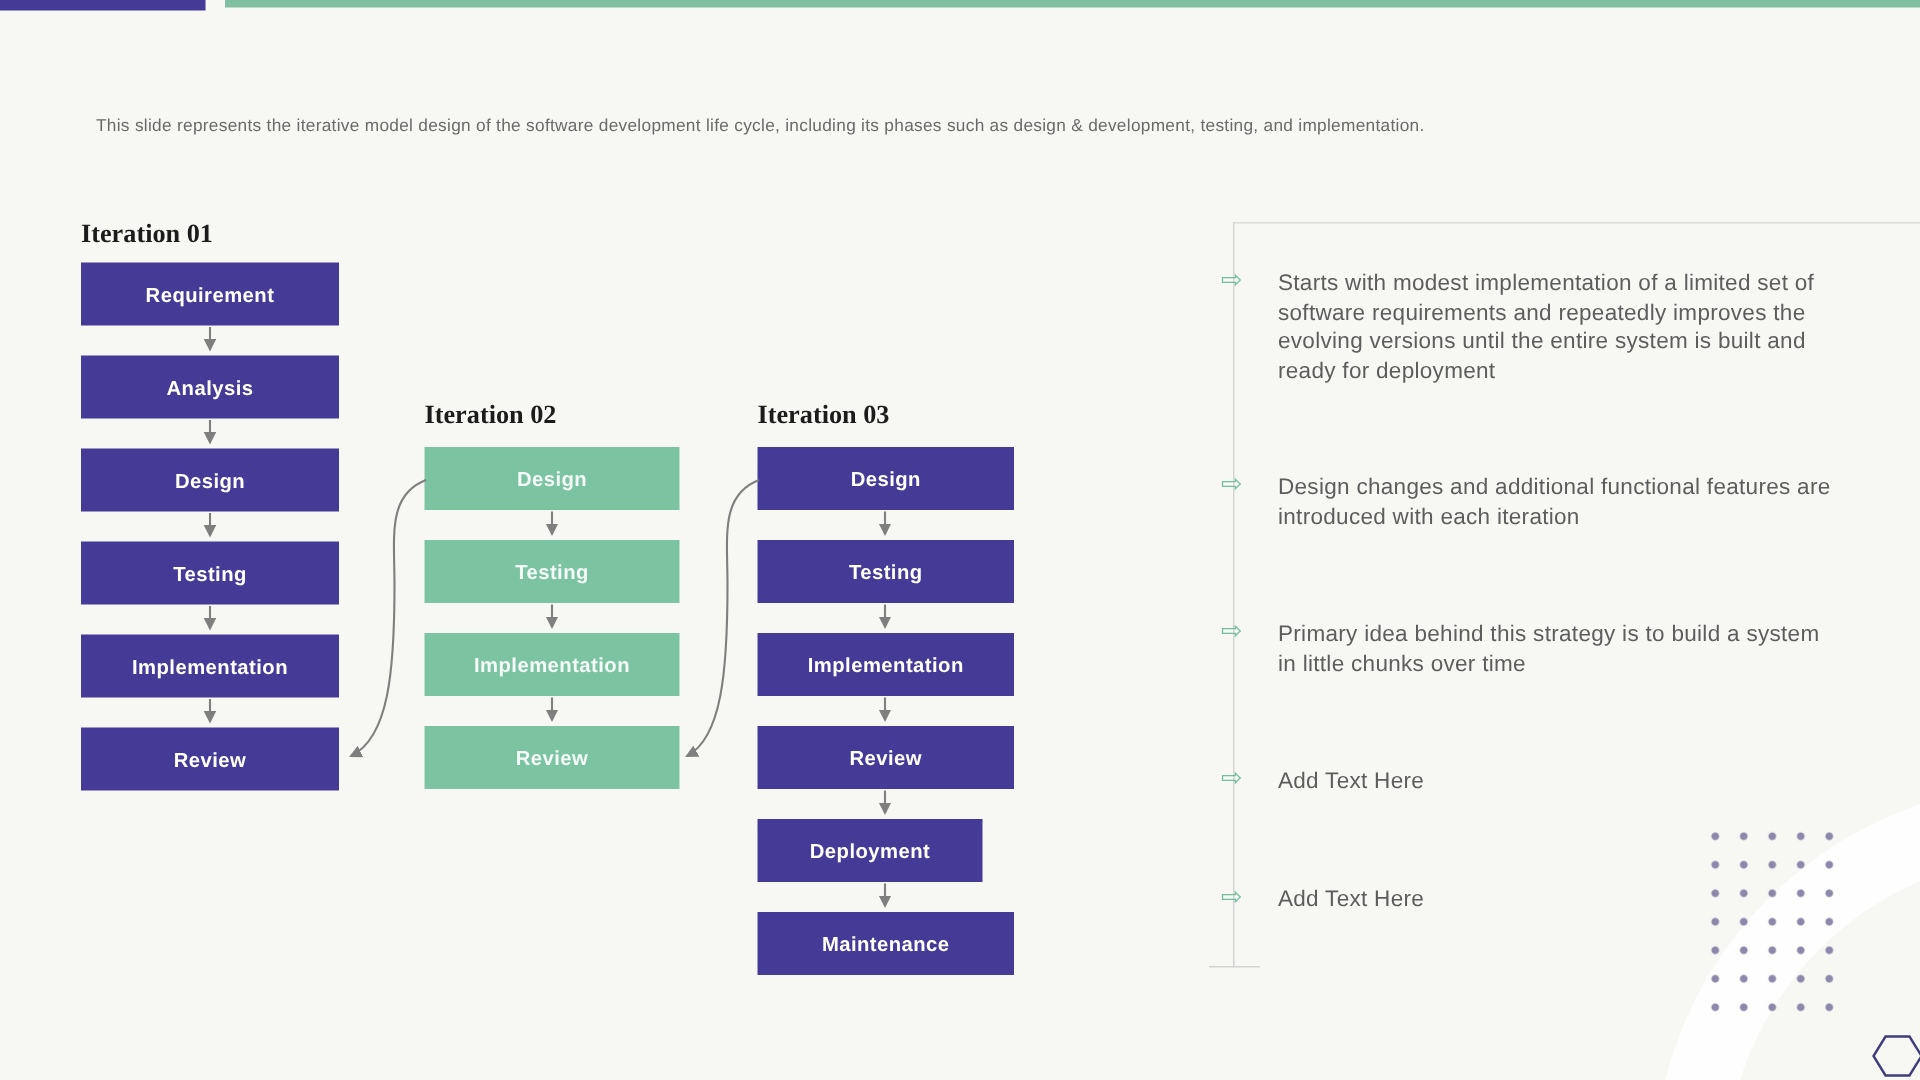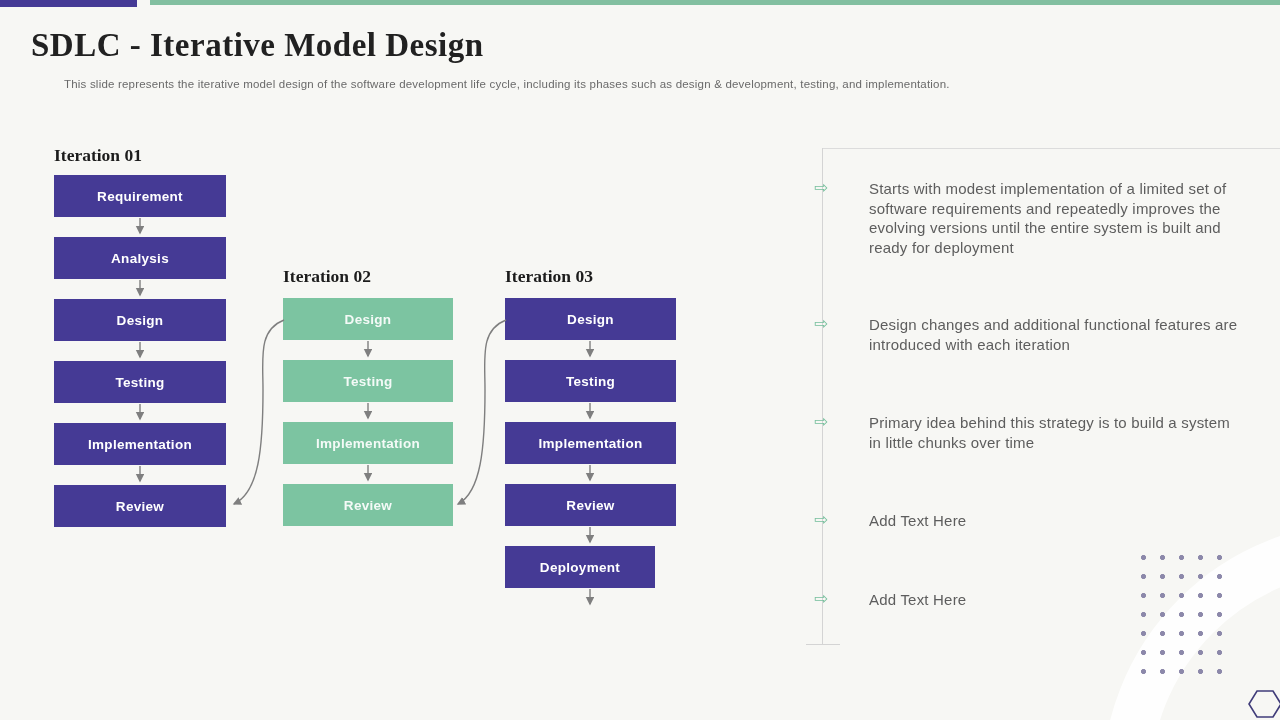--- a/index.html
+++ b/index.html
@@ -43,21 +43,21 @@
   .v-line{position:absolute;left:822px;top:148px;width:1px;height:497px;background:#d4d4d4;}
   .tick{position:absolute;left:806px;top:644px;width:34px;height:1px;background:#d4d4d4;}
 
   .bullet{position:absolute;left:814px;width:412px;}
   .bullet .b-icon{
     position:absolute;left:0;top:-1px;
     font-family:"DejaVu Sans", sans-serif;
     font-size:17px;color:#76bf9c;line-height:18px;
   }
   .bullet .b-text{
-    display:block;margin-left:55px;width:374px;
+    display:block;margin-left:38px;width:374px;
     font-size:15px;line-height:19.5px;color:#5d5d5d;letter-spacing:.2px;
   }
 
   
   .ring{
     position:absolute;left:1102px;top:522px;width:430px;height:430px;
     border-radius:50%;border:48px solid #ffffff;opacity:.85;
   }
   .dots{
     position:absolute;left:1134px;top:548px;width:95px;height:133px;
@@ -72,21 +72,20 @@
   }
 </style>
 </head>
 <body>
 
 <div class="slide">
 
   <div class="bar-purple"></div>
   <div class="bar-green"></div>
 
-  <div class="title">SDLC - Iterative Model Design</div>
   <div class="subtitle">This slide represents the iterative model design of the software development life cycle,  including its phases such as design &amp; development, testing, and implementation.</div>
 
   <div class="ring"></div>
   <div class="dots"></div>
   <svg class="hexagon" width="40" height="32" viewBox="0 0 40 32">
     <polygon points="11,3 27,3 35,16 27,29 11,29 3,16" fill="none" stroke="#403c79" stroke-width="1.6"></polygon>
   </svg>
 
   <div class="col-header" style="left:54px;top:145px;width:172px">Iteration 01</div>
   <div class="fbox c-purple" style="left:54px;top:237px;width:172px">Analysis</div>
@@ -101,20 +100,21 @@
   <div class="fbox c-green" style="left:283px;top:360px;width:170px">Testing</div>
   <div class="fbox c-green" style="left:283px;top:422px;width:170px">Implementation</div>
   <div class="fbox c-green" style="left:283px;top:484px;width:170px">Review</div>
 
   <div class="col-header" style="left:505px;top:266px;width:171px">Iteration 03</div>
   <div class="fbox c-purple" style="left:505px;top:298px;width:171px">Design</div>
   <div class="fbox c-purple" style="left:505px;top:360px;width:171px">Testing</div>
   <div class="fbox c-purple" style="left:505px;top:422px;width:171px">Implementation</div>
   <div class="fbox c-purple" style="left:505px;top:484px;width:171px">Review</div>
   <div class="fbox c-purple" style="left:505px;top:546px;width:150px">Deployment</div>
+  <div class="fbox c-purple" style="left:505px;top:608px;width:171px">Maintenance</div>
 
   <svg class="connectors">
     <defs>
       <marker id="ah" markerWidth="7" markerHeight="7" refX="5" refY="3" orient="auto">
         <path d="M0,0 L6,3 L0,6 Z" fill="#7f7f7f"></path>
       </marker>
     </defs>
     <g stroke="#7f7f7f" stroke-width="1.4" fill="none">
       <line x1="140" y1="218" x2="140" y2="233" marker-end="url(#ah)"></line>
       <line x1="140" y1="280" x2="140" y2="295" marker-end="url(#ah)"></line>

